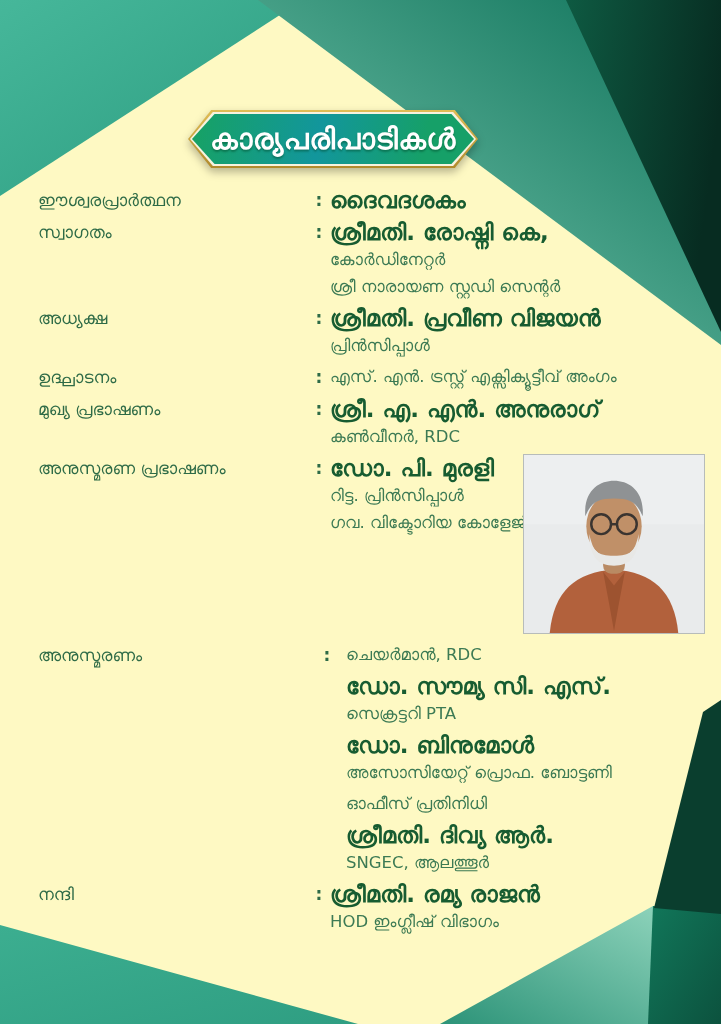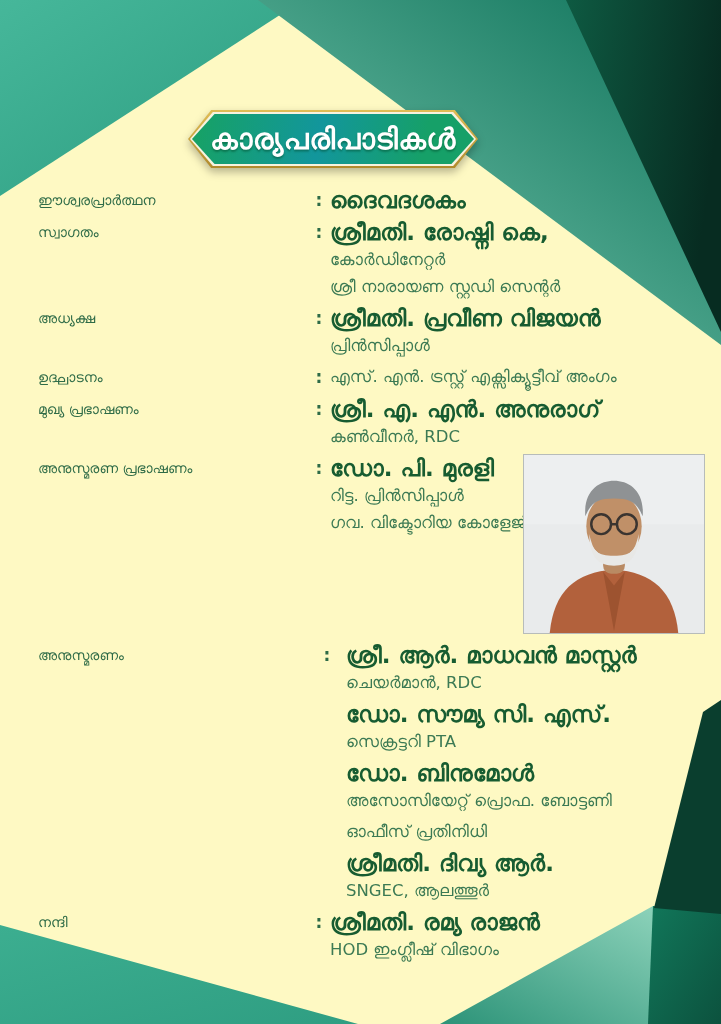--- a/index.html
+++ b/index.html
@@ -17,21 +17,21 @@
   .b-gold{inset:0;background:linear-gradient(180deg,#e0bd55,#b08a2c);}
   .b-ivory{inset:2px;background:#f7f3df;}
   .b-green{inset:4px;background:linear-gradient(100deg,#17a263,#12969c 45%,#16a068 82%);
      display:flex;align-items:center;justify-content:center;}
   .b-title{color:#ffffff;font-size:29px;font-weight:bold;letter-spacing:.5px;
      text-shadow:0 2px 2px rgba(0,70,40,.45);}
   
   .program{position:absolute;left:38px;top:186px;width:650px;z-index:1;}
   .program-row{display:grid;grid-template-columns:270px 22px 1fr;margin-bottom:4px;}
   .program-row:nth-child(7){margin-top:105px;gap:8px;}
-  .p-label{font-size:14px;line-height:28px;color:#2e6b47;}
+  .p-label{font-size:17px;line-height:28px;color:#2e6b47;}
   .p-colon{font-size:17px;line-height:28px;color:#2e6b47;font-weight:bold;text-align:center;}
   .p-entries{display:flex;flex-direction:column;gap:4px;}
   .p-name{font-size:23px;line-height:28px;font-weight:bold;color:#175c31;}
   .p-role{font-size:16.5px;line-height:27px;color:#3c7a54;}
   
   .photo{position:absolute;left:523px;top:454px;width:182px;height:180px;z-index:1;
      background:#e9ebec;border:1px solid #b7bcba;box-sizing:border-box;}
   .photo svg{display:block;width:100%;height:100%;}
 </style>
 </head>
@@ -146,21 +146,20 @@
             <div class="p-role">റിട്ട. പ്രിൻസിപ്പാൾ</div>
             <div class="p-role">ഗവ. വിക്ടോറിയ കോളേജ്</div>
           </div>
         </div>
       </div>
       <div class="program-row">
         <div class="p-label">അനുസ്മരണം</div>
         <div class="p-colon">:</div>
         <div class="p-entries">
           <div>
-            <div class="p-name">ശ്രീ. ആർ. മാധവൻ മാസ്റ്റർ</div>
             <div class="p-role">ചെയർമാൻ, RDC</div>
           </div>
           <div>
             <div class="p-name">ഡോ. സൗമ്യ സി. എസ്.</div>
             <div class="p-role">സെക്രട്ടറി PTA</div>
           </div>
           <div>
             <div class="p-name">ഡോ. ബിനുമോൾ</div>
             <div class="p-role">അസോസിയേറ്റ് പ്രൊഫ. ബോട്ടണി</div>
           </div>

